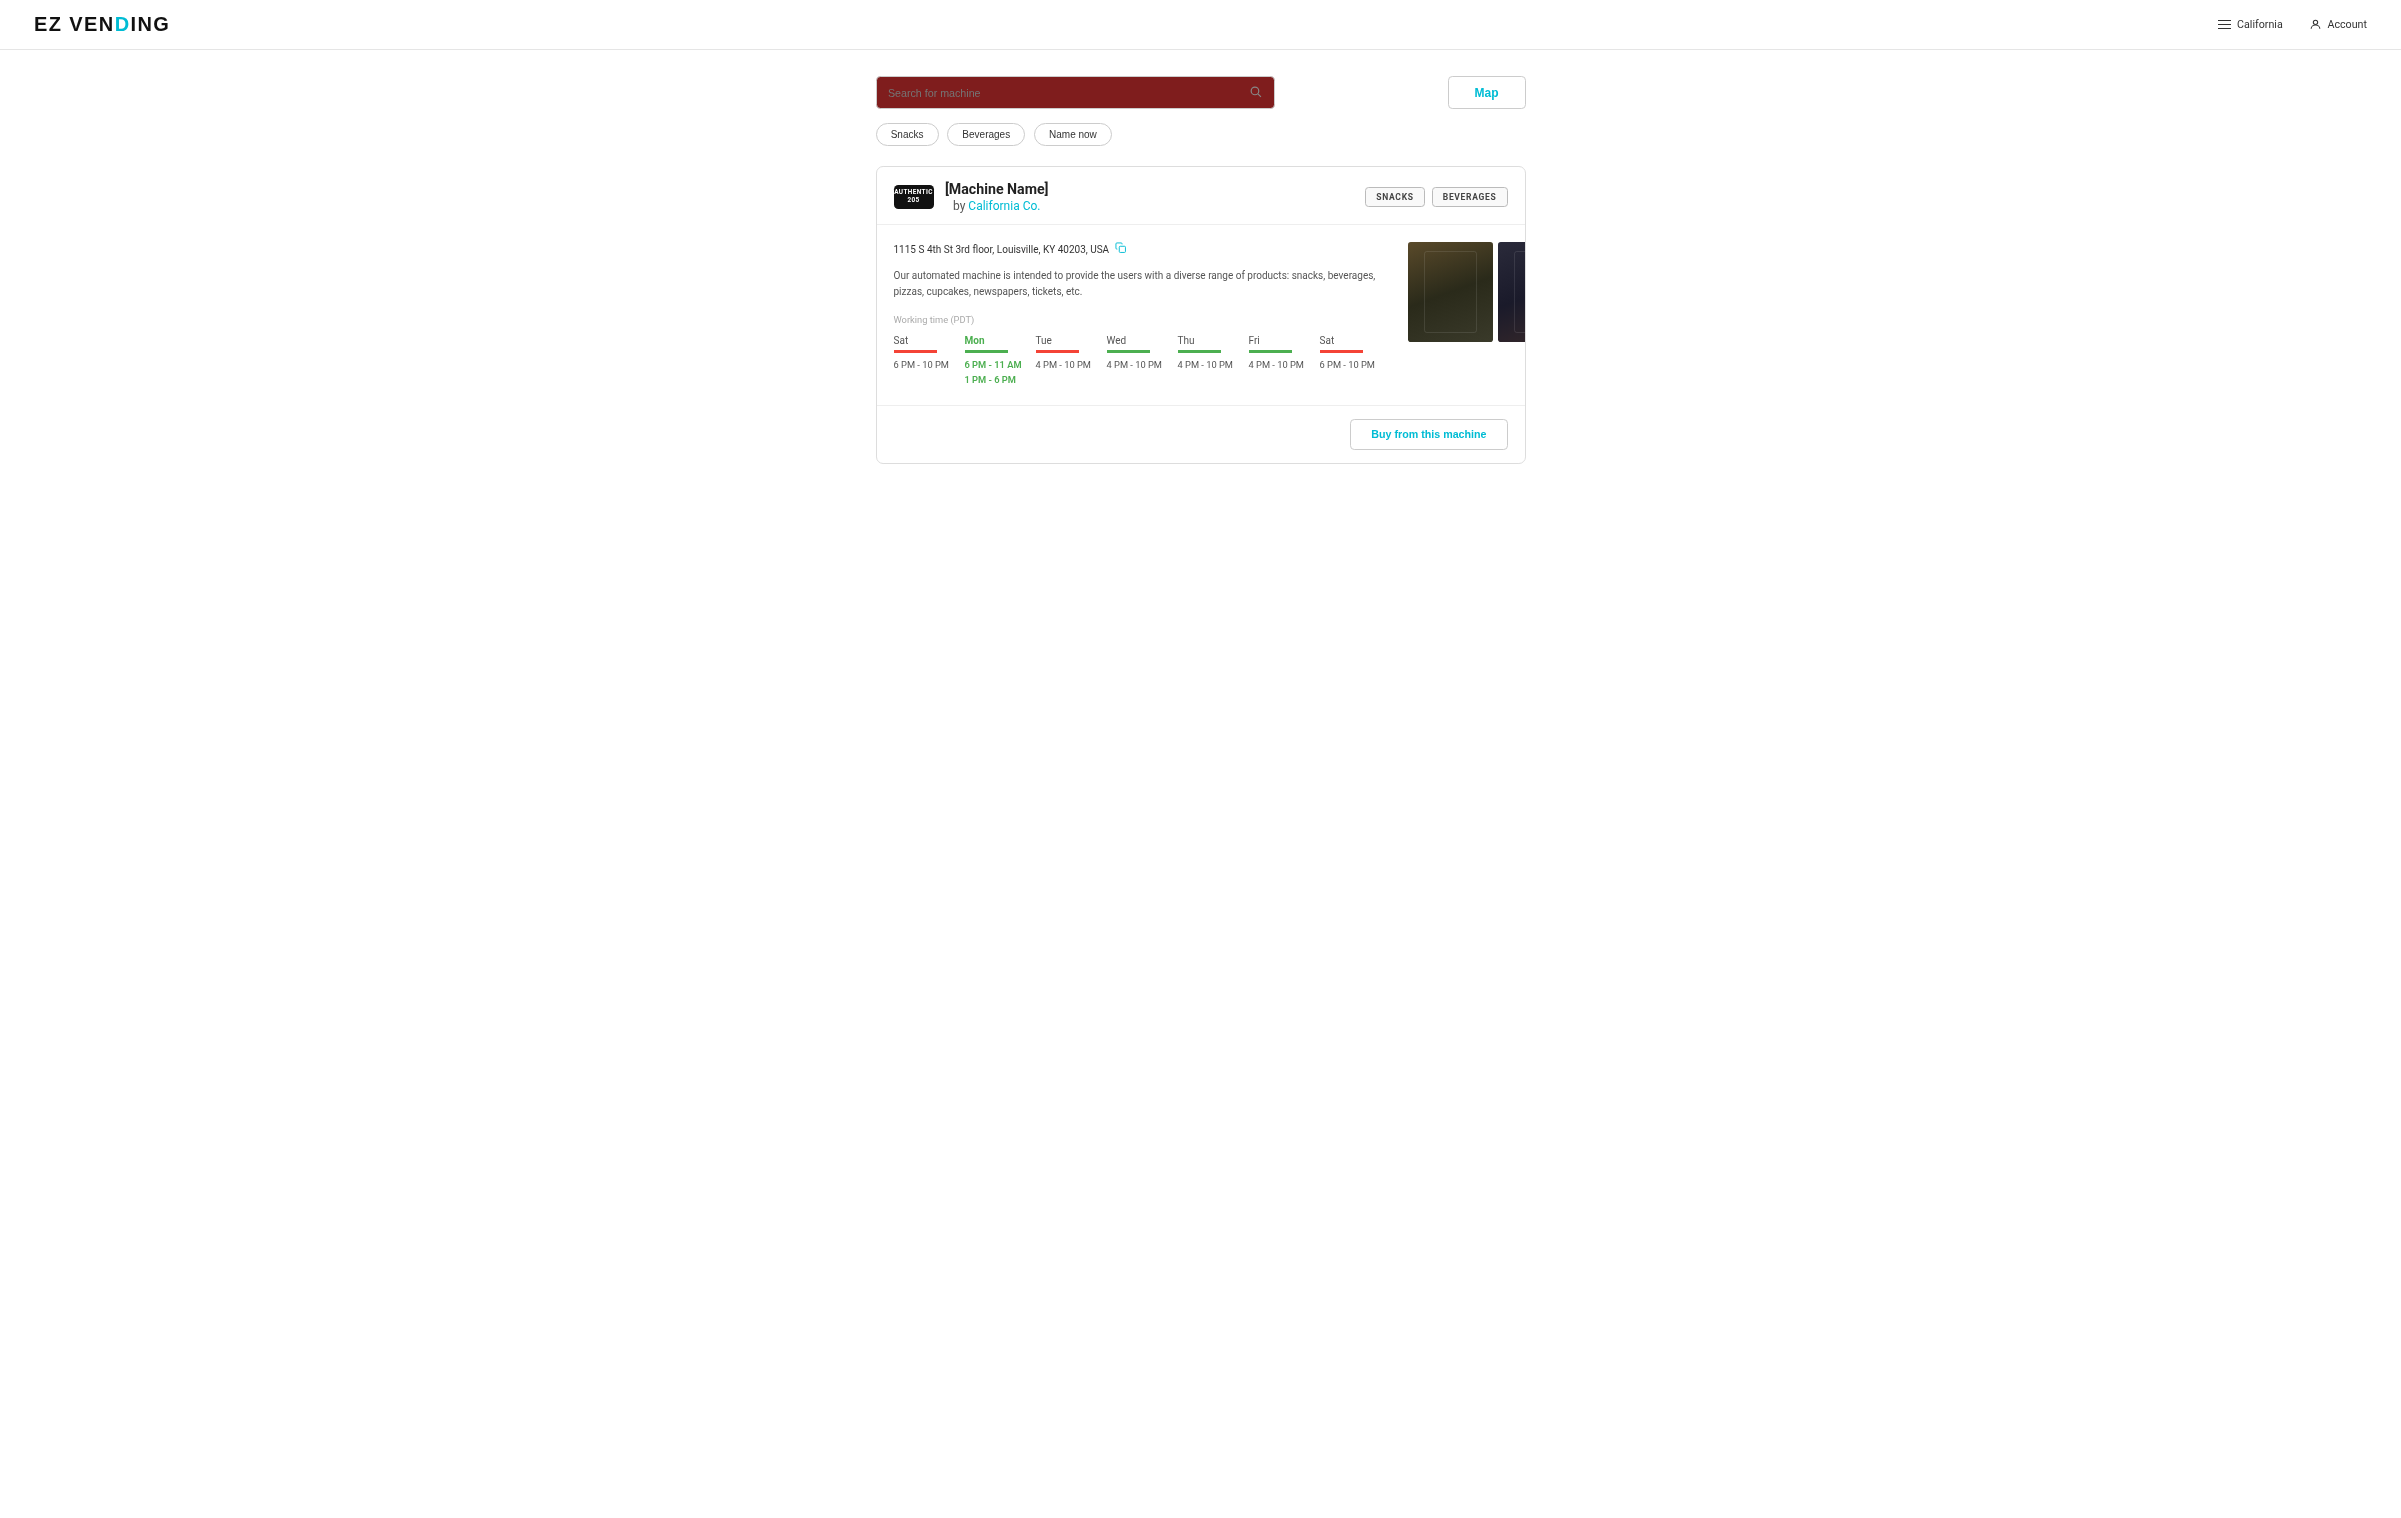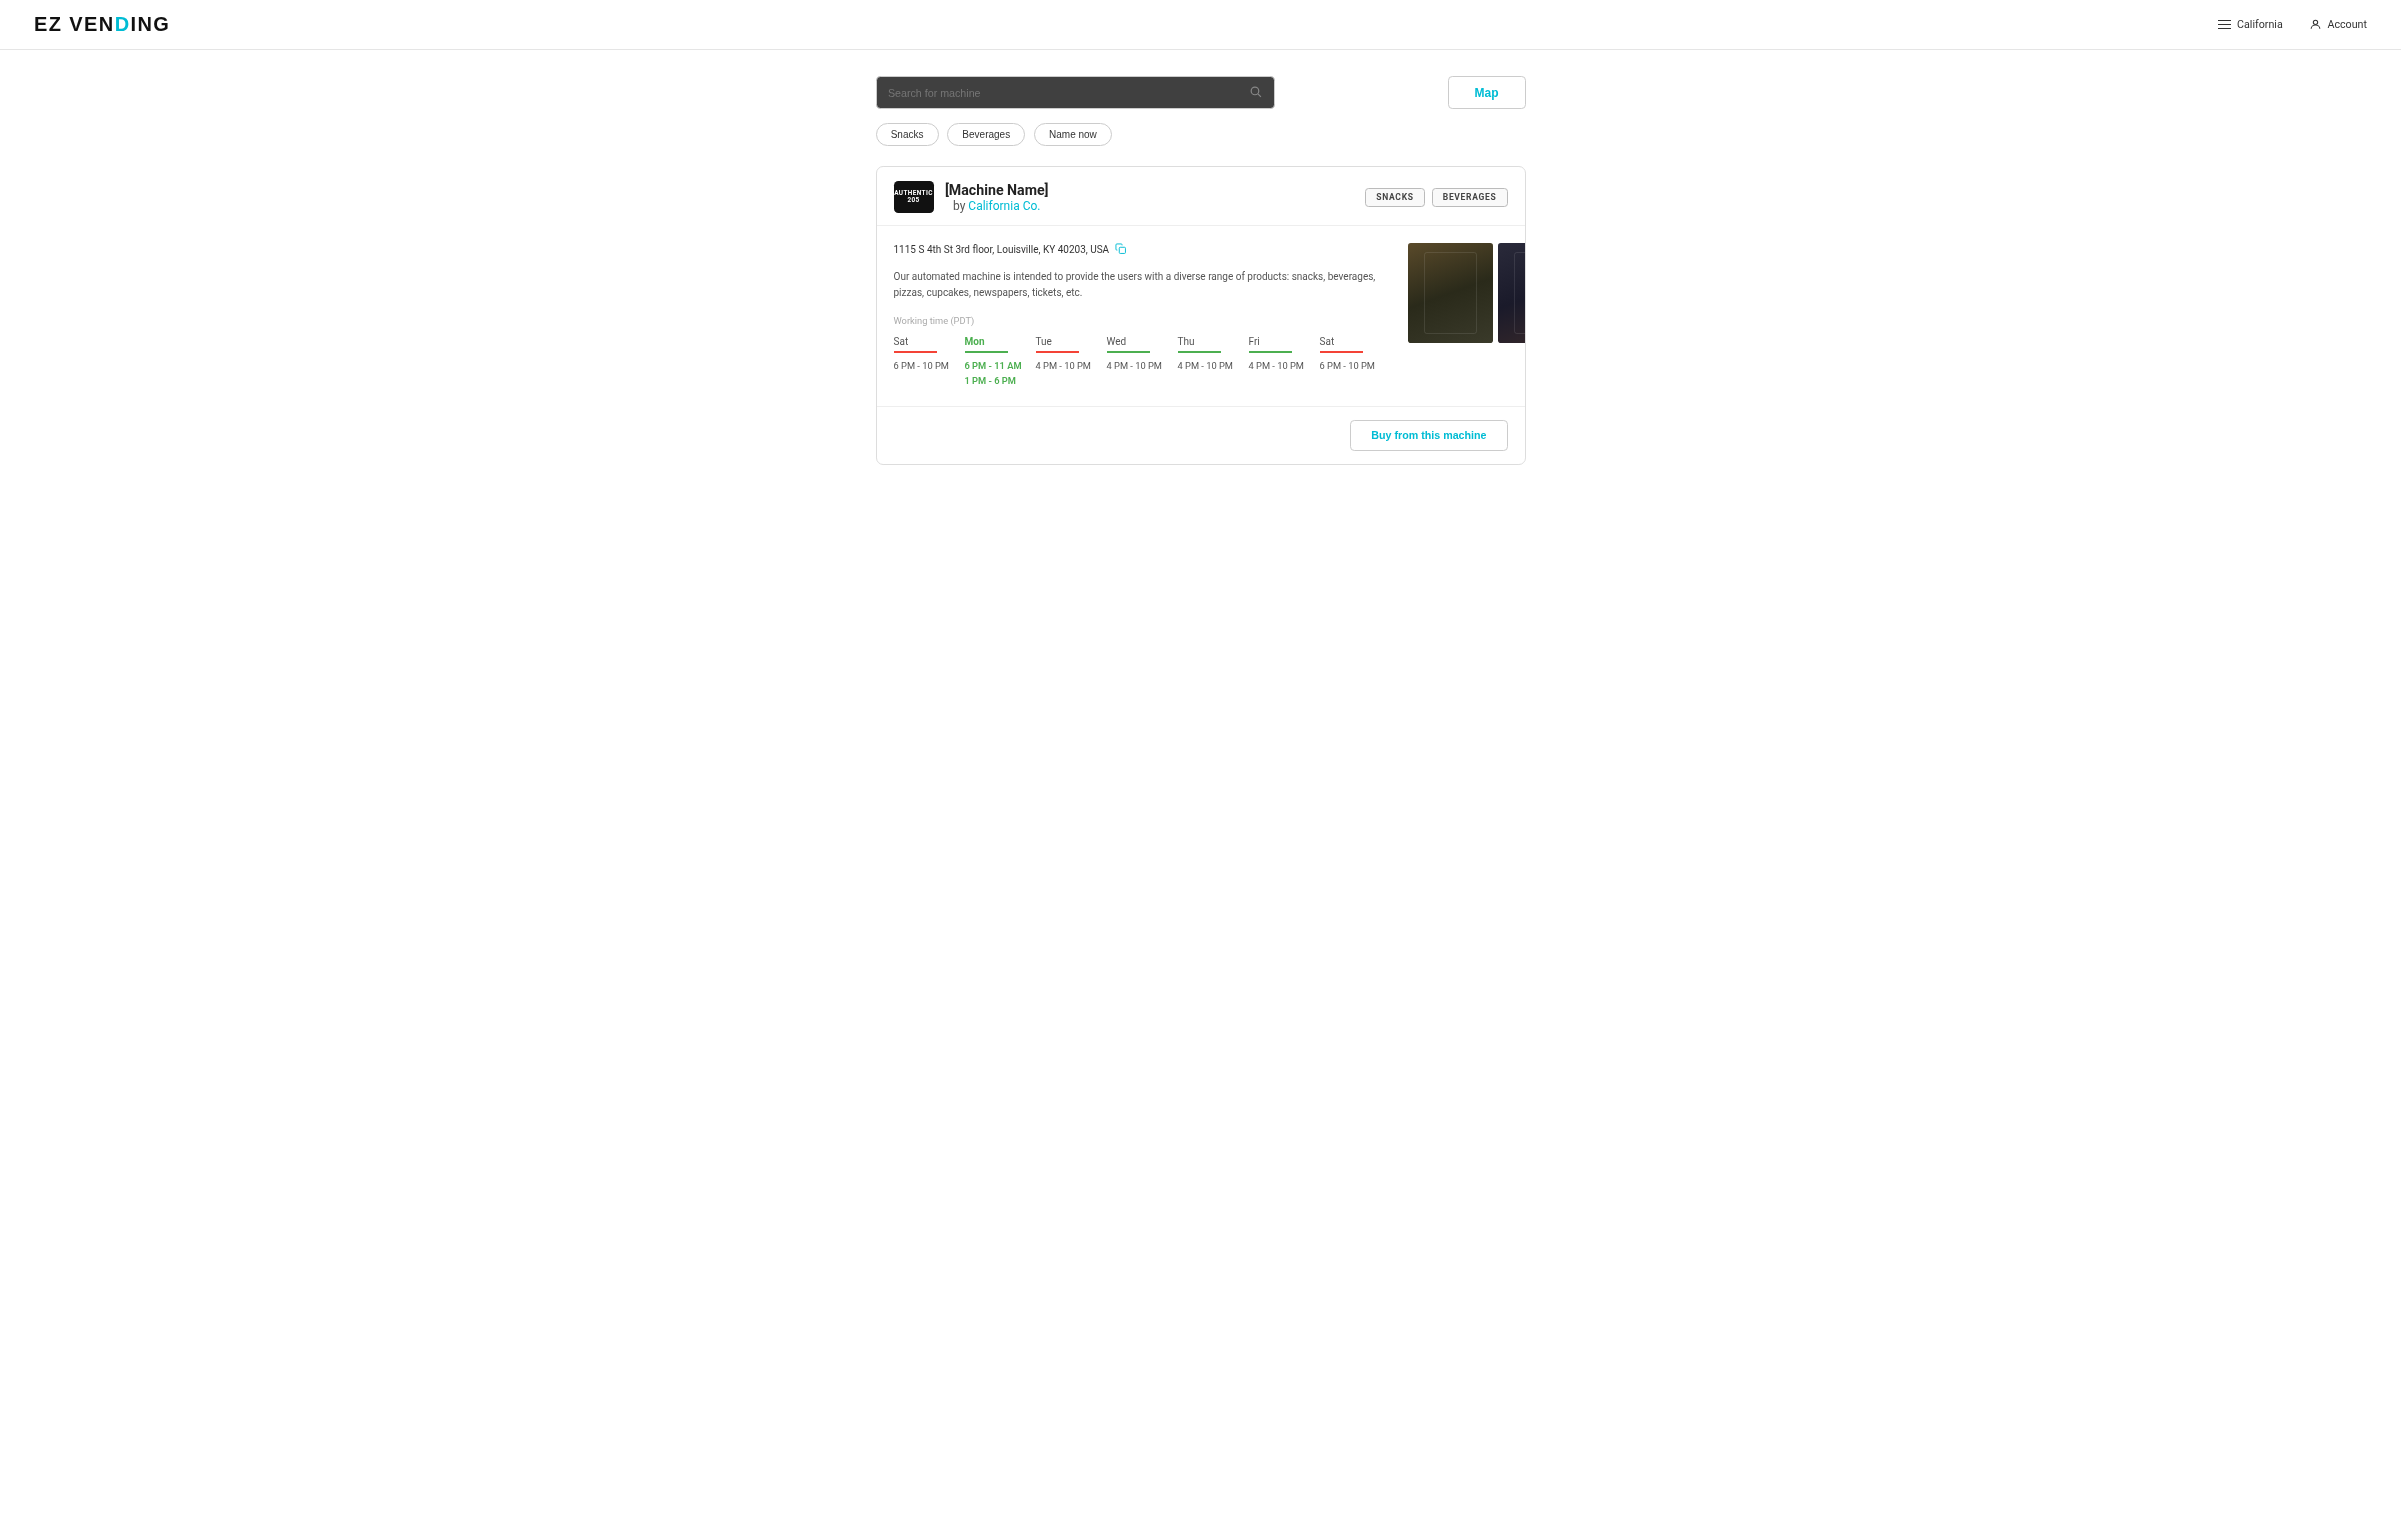--- a/index.html
+++ b/index.html
@@ -69,21 +69,21 @@
       justify-content: space-between;
       margin-bottom: 14.2px;
     }
     .search-box {
       display: flex;
       align-items: center;
       border: 0.7px solid #ccc;
       border-radius: 4.3px;
       padding: 7.1px 11.4px;
       width: 399px;
-      background: #404040;
+      background: #7f1d1d;
     }
     .search-box input {
       border: none;
       outline: none;
       font-size: 10.7px;
       color: #aaa;
       flex: 1;
       background: transparent;
     }
     .search-icon-btn {
@@ -134,21 +134,21 @@
       padding: 14.2px 17px 11.4px;
       border-bottom: 0.7px solid #eee;
     }
     .card-header-left {
       display: flex;
       align-items: center;
       gap: 11.4px;
     }
     .machine-logo {
       width: 40px;
-      height: 32px;
+      height: 24px;
       border-radius: 4.3px;
       background: #111;
       display: flex;
       align-items: center;
       justify-content: center;
       color: #fff;
       font-size: 6.4px;
       font-weight: 700;
       text-align: center;
       line-height: 1.2;

